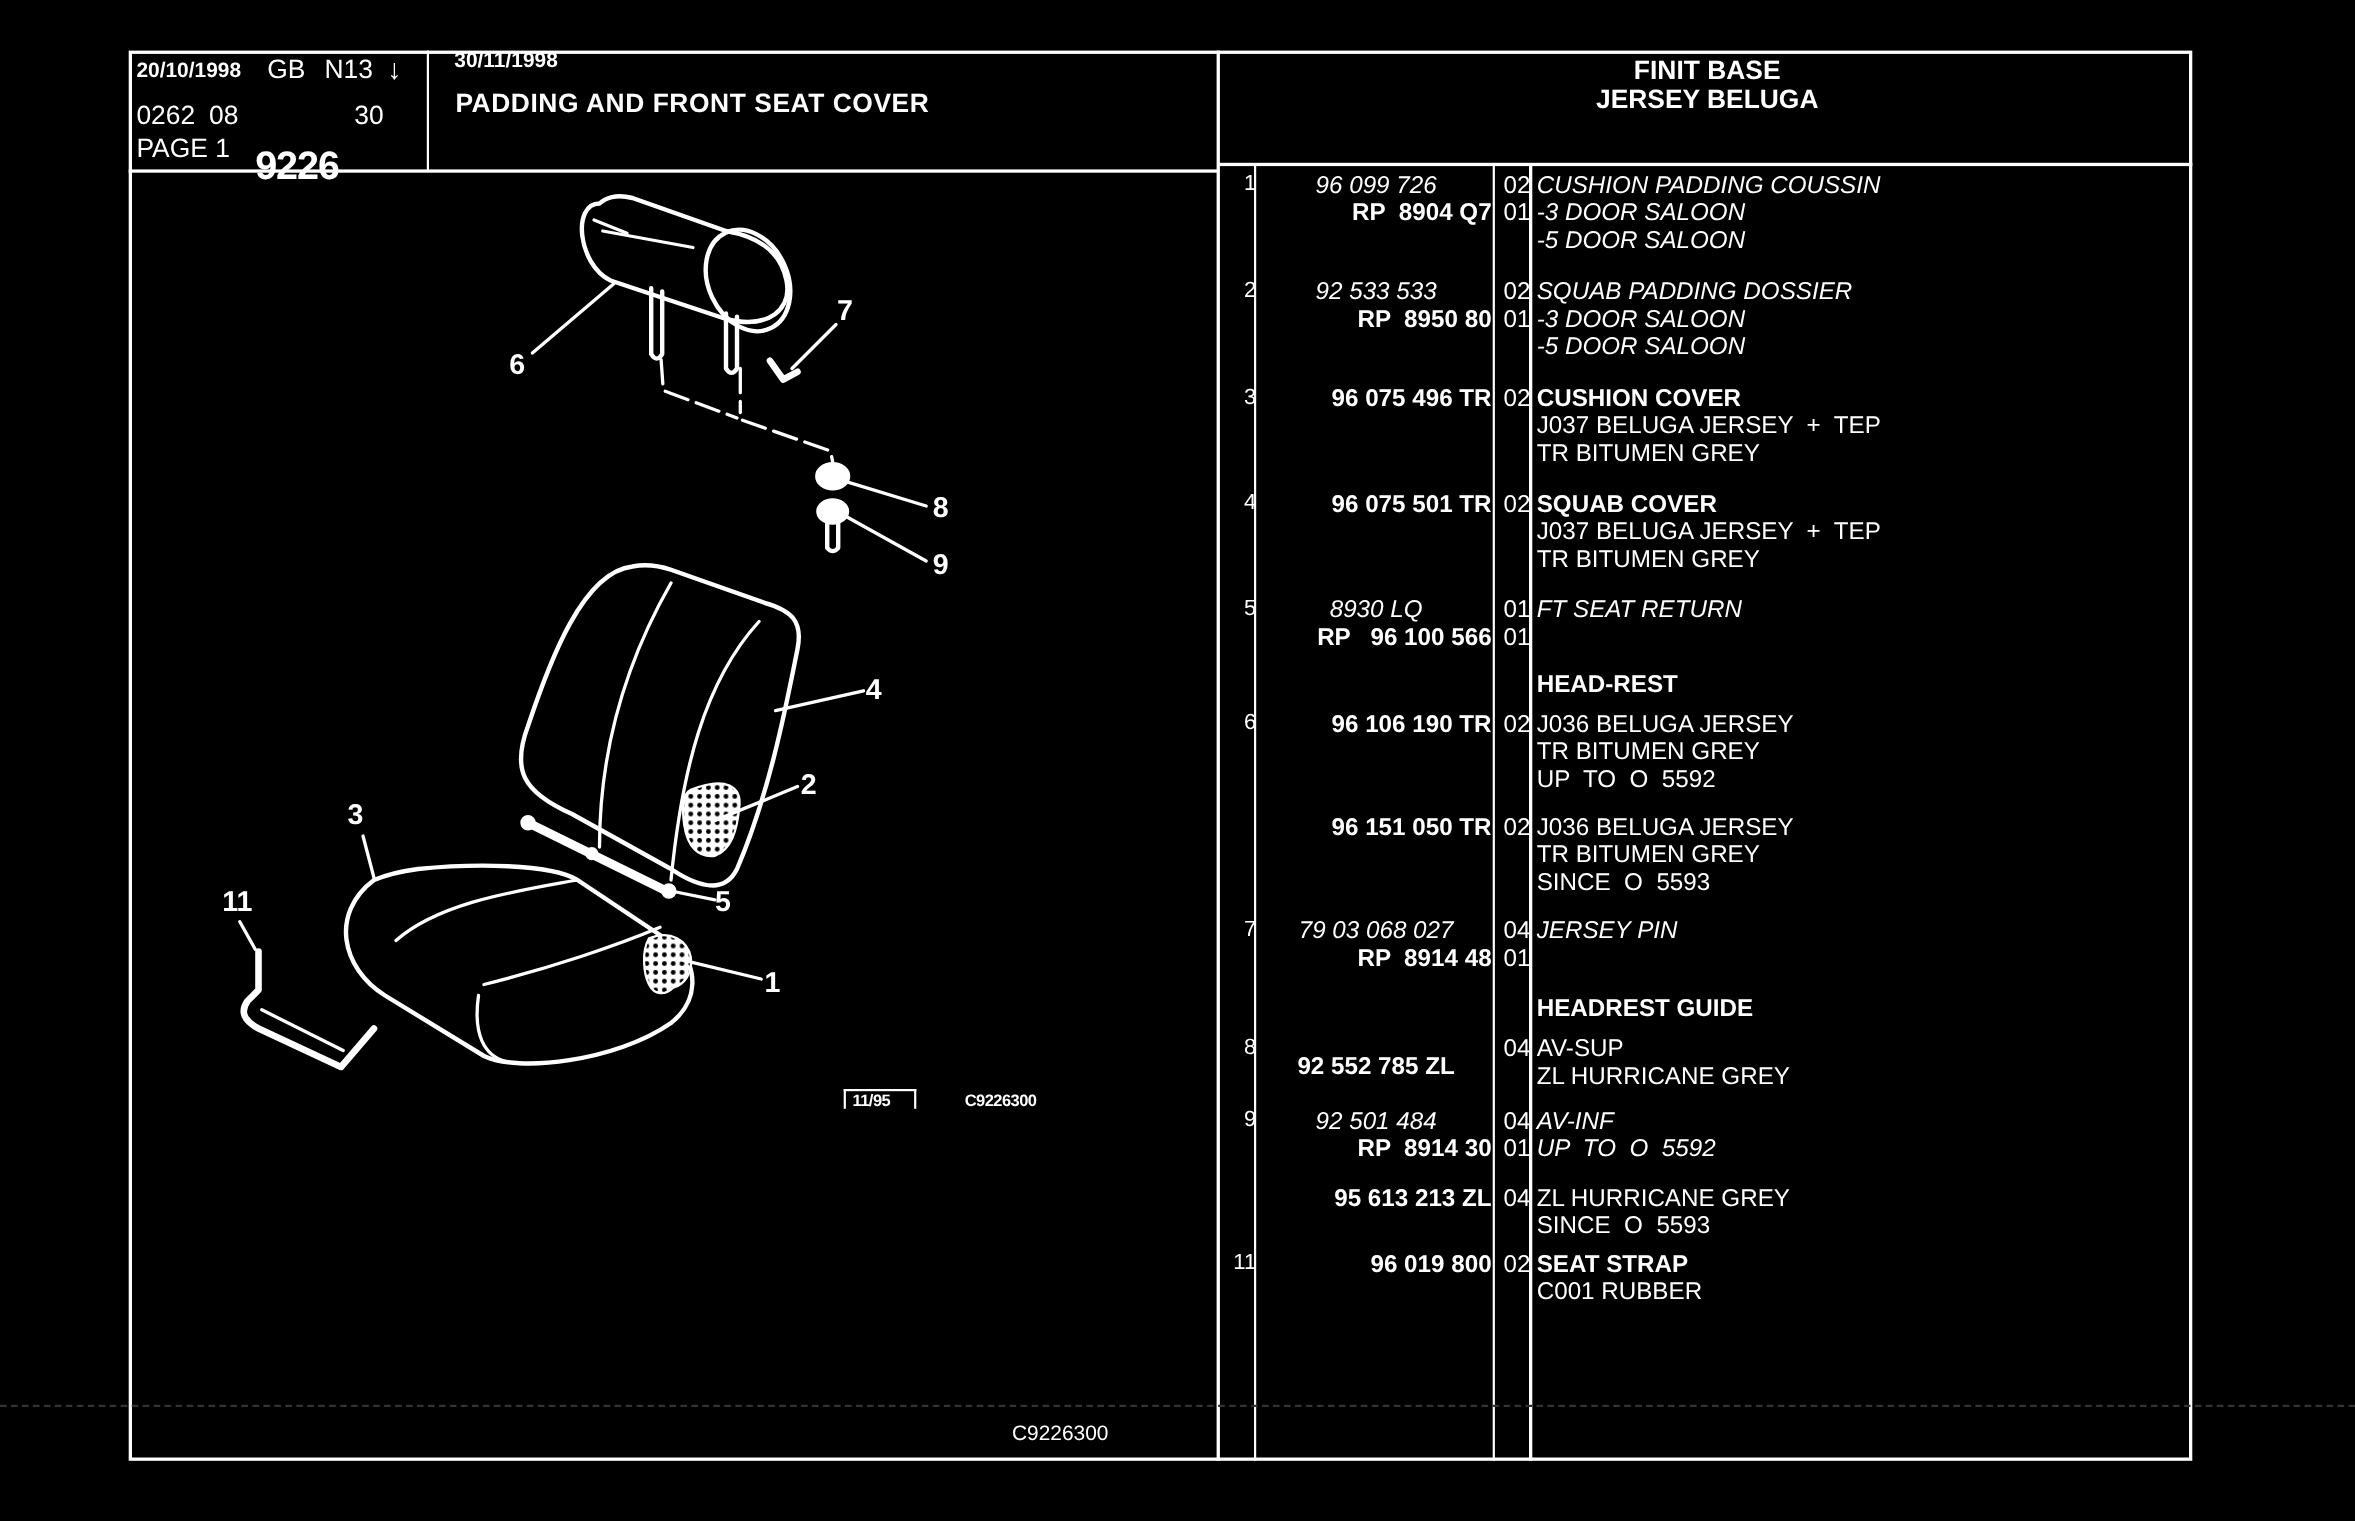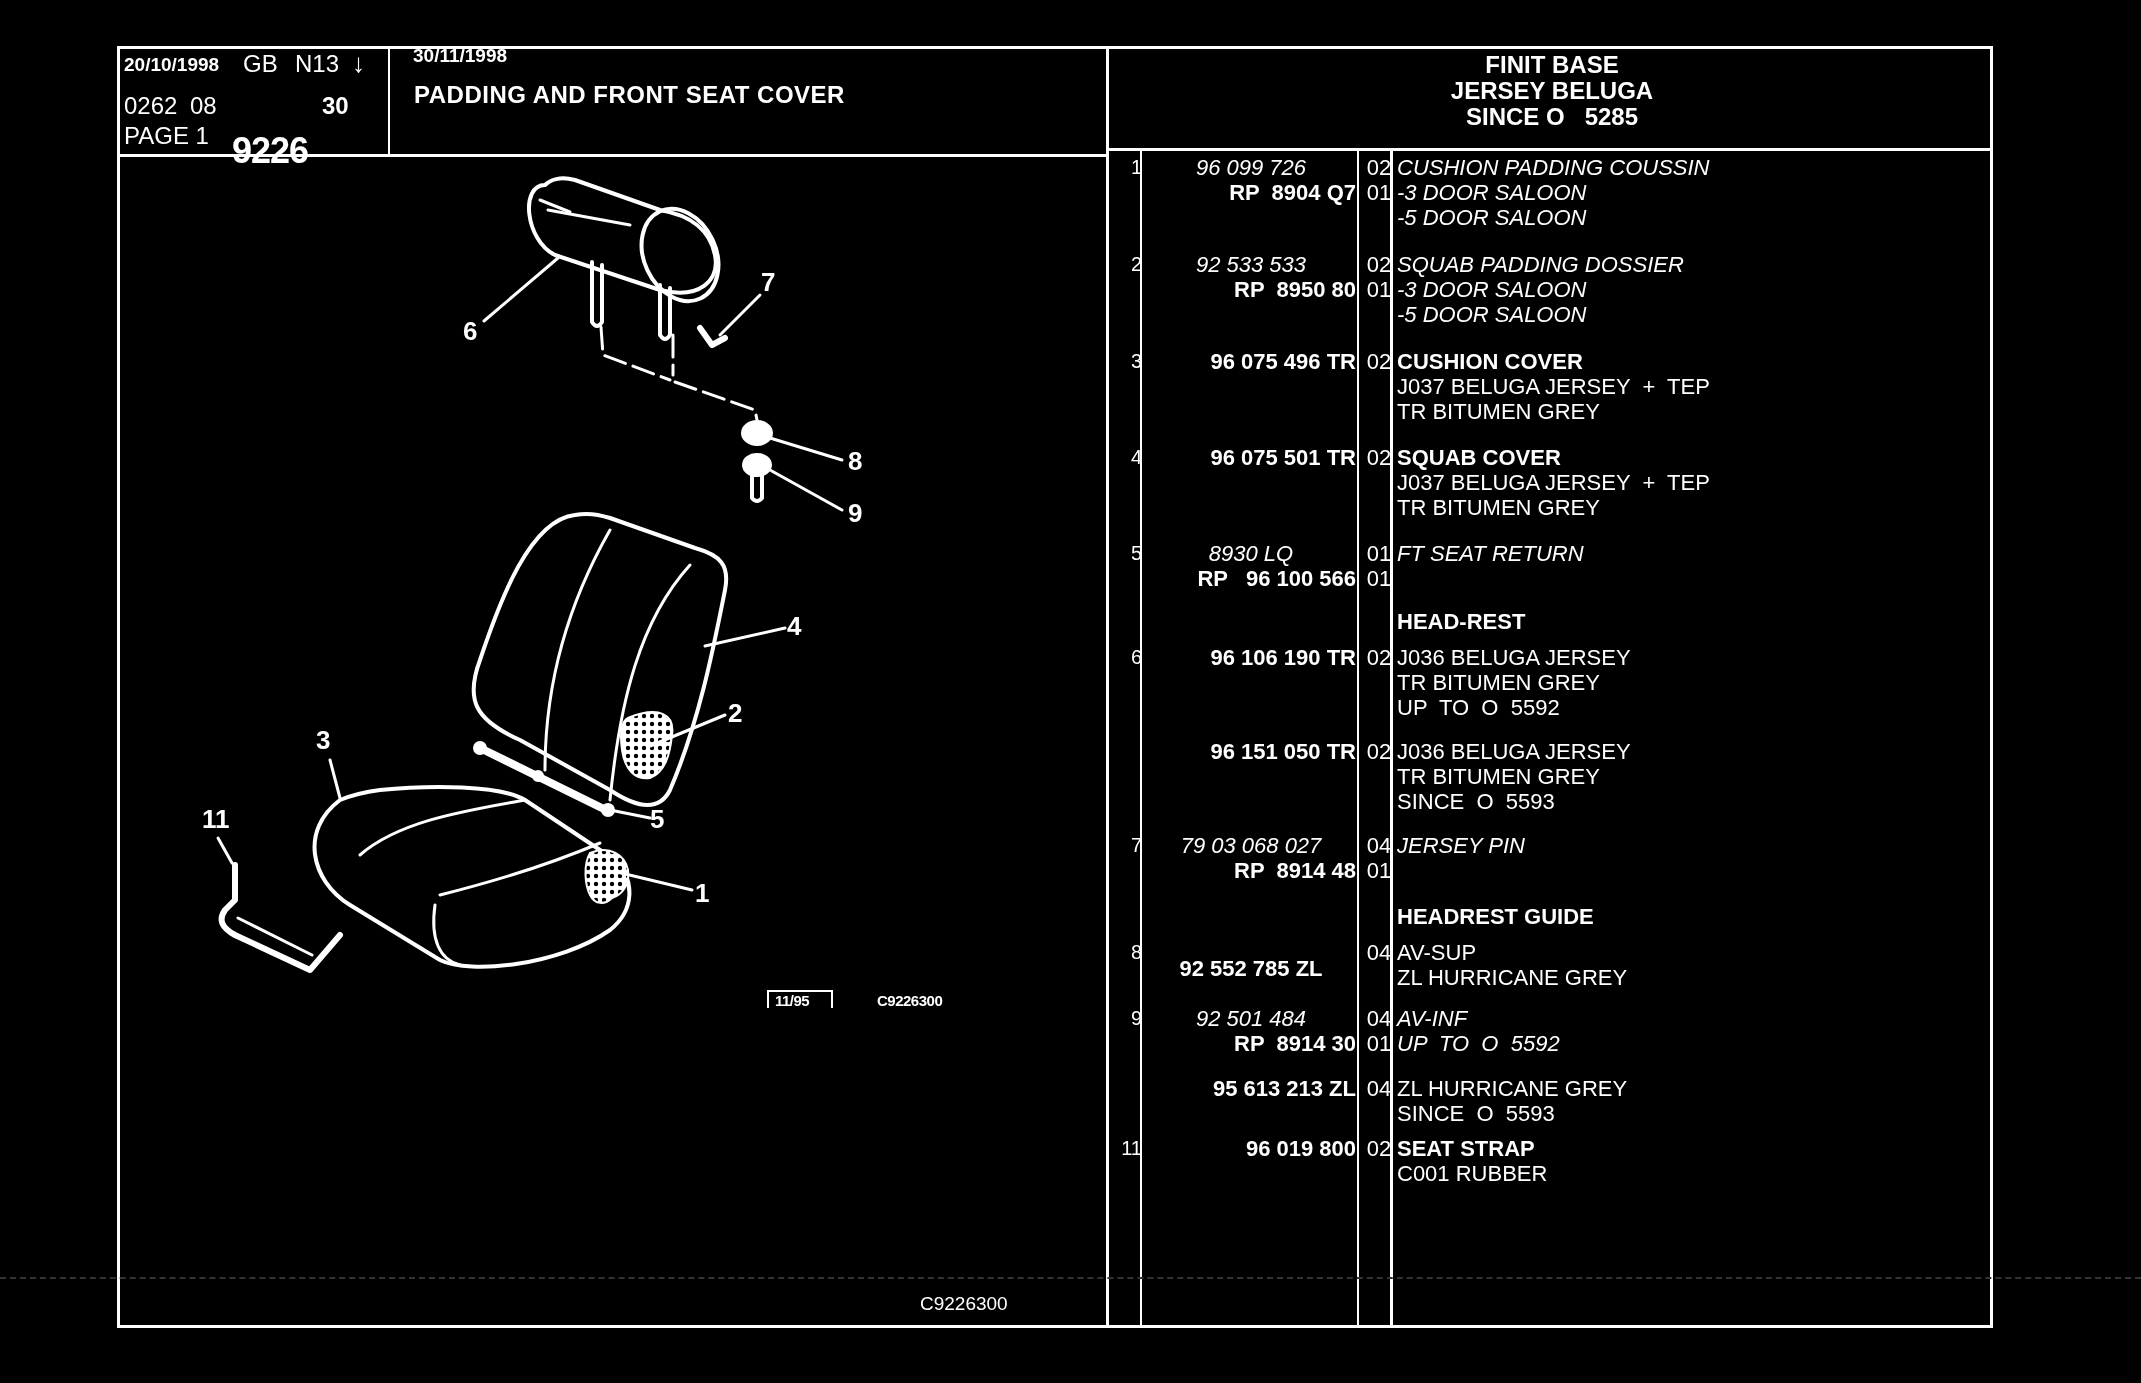--- a/index.html
+++ b/index.html
@@ -47,30 +47,29 @@
 <div class="line" style="left:1390px;top:150px;width:3px;height:1178px;"></div>
 <div class="dash" style="left:0;top:1277px;width:2141px;"></div>
 
 <div class="txt hdr-small" style="left:124px;top:55px;">20/10/1998</div>
 <div class="txt hdr-mid rg" style="left:243px;top:52px;font-weight:normal;">GB</div>
 <div class="txt hdr-mid" style="left:295px;top:52px;font-weight:normal;">N13</div>
 <div class="txt" style="left:352px;top:50px;font-size:26px;">↓</div>
 <div class="txt hdr-mid" style="left:124px;top:94px;font-weight:normal;">0262</div>
 <div class="txt hdr-mid" style="left:190px;top:94px;font-weight:normal;">08</div>
 <div class="txt hdr-big" style="left:232px;top:96px;margin-top:37px;">9226</div>
-<div class="txt hdr-mid" style="left:322px;top:94px;font-weight:bold;">30</div>
+<div class="txt hdr-mid" style="left:322px;top:94px;font-weight:normal;">30</div>
 <div class="txt hdr-mid" style="left:124px;top:124px;font-weight:normal;">PAGE 1</div>
 
 <div class="txt hdr-small" style="left:413px;top:46px;">30/11/1998</div>
 <div class="txt title" style="left:414px;top:83px;">PADDING AND FRONT SEAT COVER</div>
 
 <div class="right-hdr">
   <div>FINIT BASE</div>
   <div>JERSEY BELUGA</div>
-  <div style="white-space:pre;">SINCE O   5285</div>
 </div>
 
 <svg class="drawing" width="1106" height="1330" fill="none" stroke="#fff" stroke-width="4" stroke-linecap="round" stroke-linejoin="round">
   <defs>
     <pattern id="dots" width="8" height="8" patternUnits="userSpaceOnUse">
       <rect width="8" height="8" fill="#fff"></rect>
       <circle cx="4" cy="4" r="2.2" fill="#000" stroke="none"></circle>
     </pattern>
   </defs>
 

